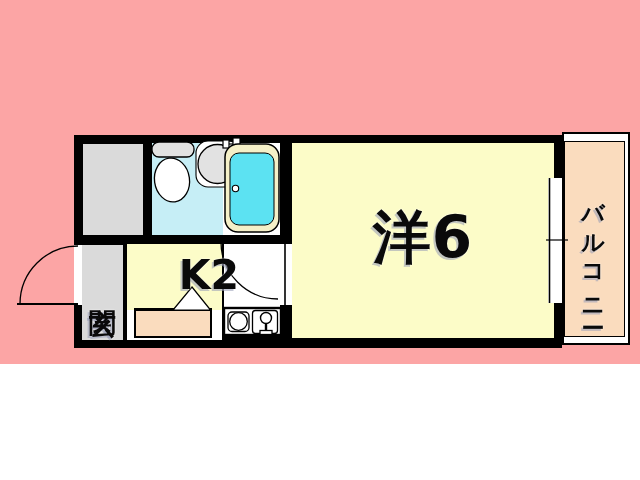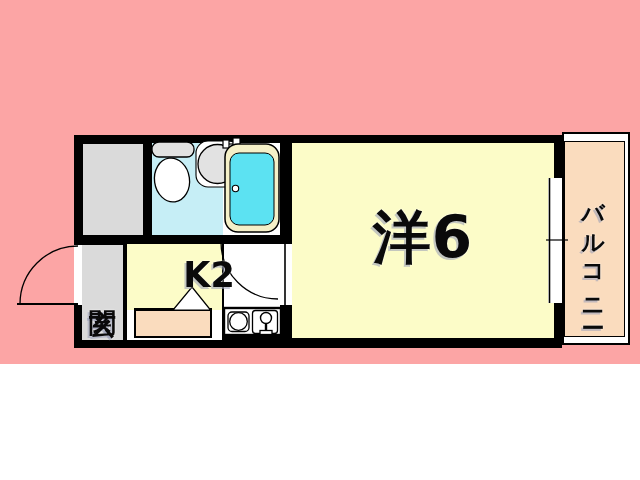--- a/index.html
+++ b/index.html
@@ -35,21 +35,21 @@
            background:#ffffff;border:2px solid #000;box-sizing:border-box;}
   .balcony-floor{position:absolute;left:0px;top:7px;width:61px;height:196px;
            background:#fadcbe;border:1px solid #000;box-sizing:border-box;}
 
   svg.overlay{position:absolute;left:0;top:0;width:640px;height:480px;pointer-events:none;}
 
   
   .lbl{position:absolute;color:#0a0a0a;font-weight:bold;white-space:nowrap;
        text-shadow:-2px 2px 0 rgba(150,155,180,0.55), 0 0 2px #ffffff;}
   .lbl-western{left:423px;top:241px;font-size:58px;transform:translate(-50%,-54%);letter-spacing:1px;}
-  .lbl-k2{left:209px;top:276px;font-size:35px;transform:translate(-50%,-52%);}
+  .lbl-k2{left:209px;top:276px;font-size:41px;transform:translate(-50%,-52%);}
   .lbl-storage{left:173px;top:324px;font-size:24px;transform:translate(-50%,-52%);}
   .lbl-genkan{left:103px;top:289px;font-size:27px;transform:translate(-50%,-50%);
               writing-mode:vertical-rl;text-orientation:upright;line-height:1;letter-spacing:2px;}
   .lbl-balcony{left:593px;top:254px;font-size:23px;transform:translate(-50%,-50%);
               writing-mode:vertical-rl;line-height:1;letter-spacing:6px;}
 </style>
 </head>
 <body>
 
 <div id="plan">

